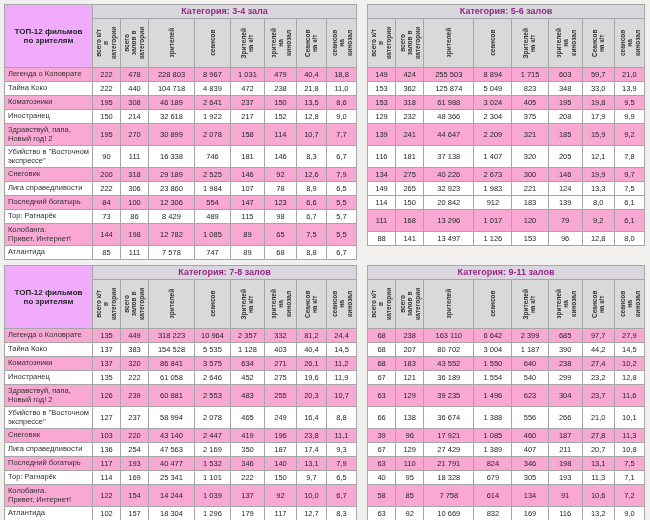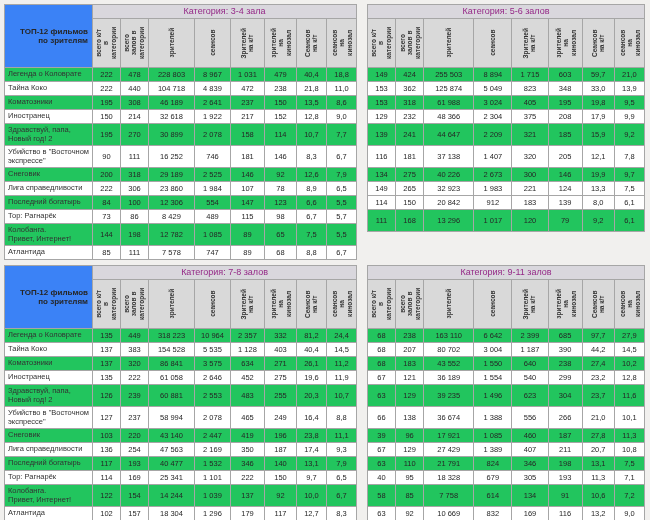--- a/index.html
+++ b/index.html
@@ -30,29 +30,29 @@
   th,td{
     border:1px solid #a6a6a6;
     padding:0;
     overflow:hidden;
   }
   th.cat{
     height:13px;
     background:#d9d7dd;
     color:#952987;
     font-size:9px;
-    font-weight:normal;
+    font-weight:bold;
     text-align:center;
     line-height:13px;
   }
   th.corner{
-    background:#3b82f6;
+    background:#f0abfc;
     font-size:8px;
     font-weight:bold;
-    text-align:right;
+    text-align:center;
     vertical-align:middle;
     padding:2px 4px;
     color:#262626;
   }
   th.colh{
     height:48px;
     background:#d9d9d9;
     vertical-align:middle;
     text-align:center;
     font-weight:bold;
@@ -67,21 +67,21 @@
     width:44px;
     font-size:6.5px;
     line-height:1.12;
     text-align:center;
     font-weight:bold;
     color:#333;
     word-break:normal;
   }
   tbody tr{height:14px;}
   tbody tr.tall{height:22px;}
-  tbody tr.odd{background:#22c55e;}
+  tbody tr.odd{background:#f9a8d4;}
   td.film{
     font-size:7.5px;
     text-align:left;
     padding:1px 2px 1px 3px;
     line-height:1.15;
     white-space:pre-line;
     vertical-align:middle;
     color:#333;
   }
   td.num{
@@ -211,21 +211,21 @@
             <td class="num">2 078</td>
             <td class="num">158</td>
             <td class="num">114</td>
             <td class="num">10,7</td>
             <td class="num">7,7</td>
           </tr>
           <tr class="tall">
             <td class="film">Убийство в "Восточном экспрессе"</td>
             <td class="num">90</td>
             <td class="num">111</td>
-            <td class="num">16 252</td>
+            <td class="num">16 338</td>
             <td class="num">746</td>
             <td class="num">181</td>
             <td class="num">146</td>
             <td class="num">8,3</td>
             <td class="num">6,7</td>
           </tr>
           <tr class="odd">
             <td class="film">Снеговик</td>
             <td class="num">200</td>
             <td class="num">318</td>
@@ -448,20 +448,30 @@
           </tr>
           <tr class="tall odd">
             <td class="num">111</td>
             <td class="num">168</td>
             <td class="num">13 296</td>
             <td class="num">1 017</td>
             <td class="num">120</td>
             <td class="num">79</td>
             <td class="num">9,2</td>
             <td class="num">6,1</td>
+          </tr>
+          <tr>
+            <td class="num">88</td>
+            <td class="num">141</td>
+            <td class="num">13 497</td>
+            <td class="num">1 126</td>
+            <td class="num">153</td>
+            <td class="num">96</td>
+            <td class="num">12,8</td>
+            <td class="num">8,0</td>
           </tr>
         </tbody>
     </table>
   </section>
 
   <section>
     <table>
       <colgroup>
           <col style="width: 88px;">
           <col style="width: 28px;">

